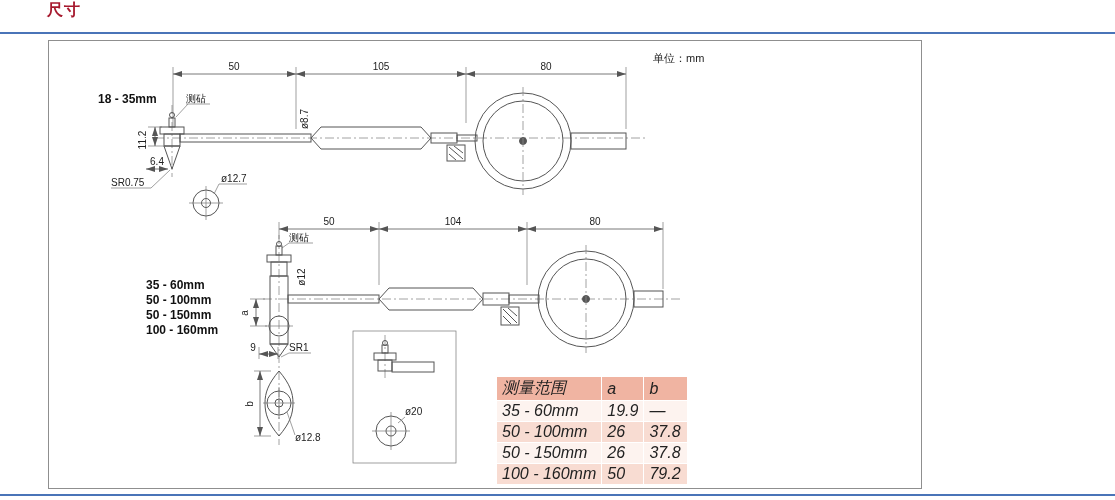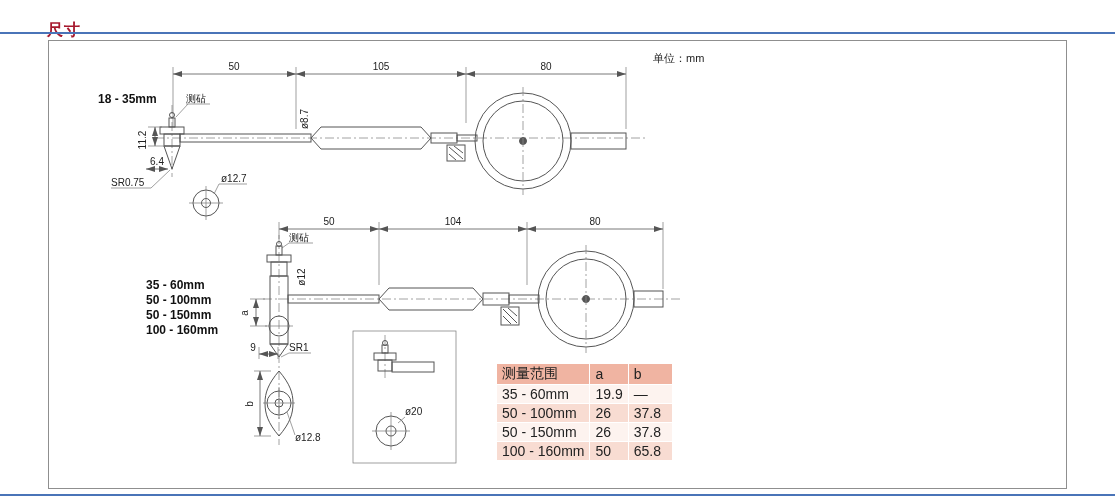--- a/index.html
+++ b/index.html
@@ -6,35 +6,35 @@
     --heading-color:#a6192e;
     --rule-color:#4a74b8;
     --table-header-bg:#f0b4a2;
     --table-row-pink:#f8dcd2;
     --table-row-light:#fdf3ef;
   }
   *{box-sizing:border-box;}
   html,body{margin:0;padding:0;}
   body{width:1115px;height:500px;background:#fff;font-family:"Liberation Sans",sans-serif;}
   .page{position:relative;width:1115px;height:500px;overflow:hidden;background:#fff;}
-  .heading{position:absolute;left:47px;top:20px;font-size:16px;font-weight:bold;color:var(--heading-color);letter-spacing:1px;}
+  .heading{position:absolute;left:47px;top:0;font-size:16px;font-weight:bold;color:var(--heading-color);letter-spacing:1px;}
   .rule{position:absolute;left:0;width:1115px;height:2px;background:var(--rule-color);}
   .rule-top{top:32px;}
   .rule-bottom{top:494px;}
-  .diagram-box{position:absolute;left:48px;top:40px;width:1019px;height:449px;border:1px solid #8f8f8f;background:#fff;}
+  .diagram-box{position:absolute;left:48px;top:40px;width:874px;height:449px;border:1px solid #8f8f8f;background:#fff;}
   .drawing{position:absolute;left:0;top:0;display:block;}
   .ln{stroke:#555;stroke-width:1;fill:none;}
   .cl{stroke:#8a8a8a;stroke-width:0.8;stroke-dasharray:9 3 2 3;fill:none;}
   .dim{stroke:#555;stroke-width:0.8;fill:none;}
   .ext{stroke:#777;stroke-width:0.7;}
   .thin{stroke:#777;stroke-width:0.7;fill:none;}
   .dtxt{font-size:10px;fill:#222;font-family:"Liberation Sans",sans-serif;}
   .utxt{font-size:11px;fill:#222;font-family:"Liberation Sans",sans-serif;}
   .ltxt{font-size:12px;font-weight:bold;fill:#111;font-family:"Liberation Sans",sans-serif;}
-  .spec-table{position:absolute;left:447px;top:322px;border-collapse:collapse;font-size:14px;color:#222;}
+  .spec-table{position:absolute;left:447px;top:335px;border-collapse:collapse;font-size:16px;color:#222;font-style:italic;}
   .spec-table th,.spec-table td{border:1px solid #fff;padding:1px 5px;text-align:left;font-weight:normal;height:15px;white-space:nowrap;}
   .spec-table thead th{background:var(--table-header-bg);}
   .spec-table tbody tr.alt td{background:var(--table-row-pink);}
   .spec-table tbody tr.plain td{background:var(--table-row-light);}
   .col-range{width:84px;}
   .col-a{width:36px;}
   .col-b{width:44px;}
 </style>
 </head>
 <body>
@@ -270,18 +270,18 @@
           <td>37.8</td>
         </tr>
         <tr class="plain">
           <td>50 - 150mm</td>
           <td>26</td>
           <td>37.8</td>
         </tr>
         <tr class="alt">
           <td>100 - 160mm</td>
           <td>50</td>
-          <td>65.8</td>
+          <td>79.2</td>
         </tr>
       </tbody>
     </table>
   </div>
 </div>
 
 </body></html>

